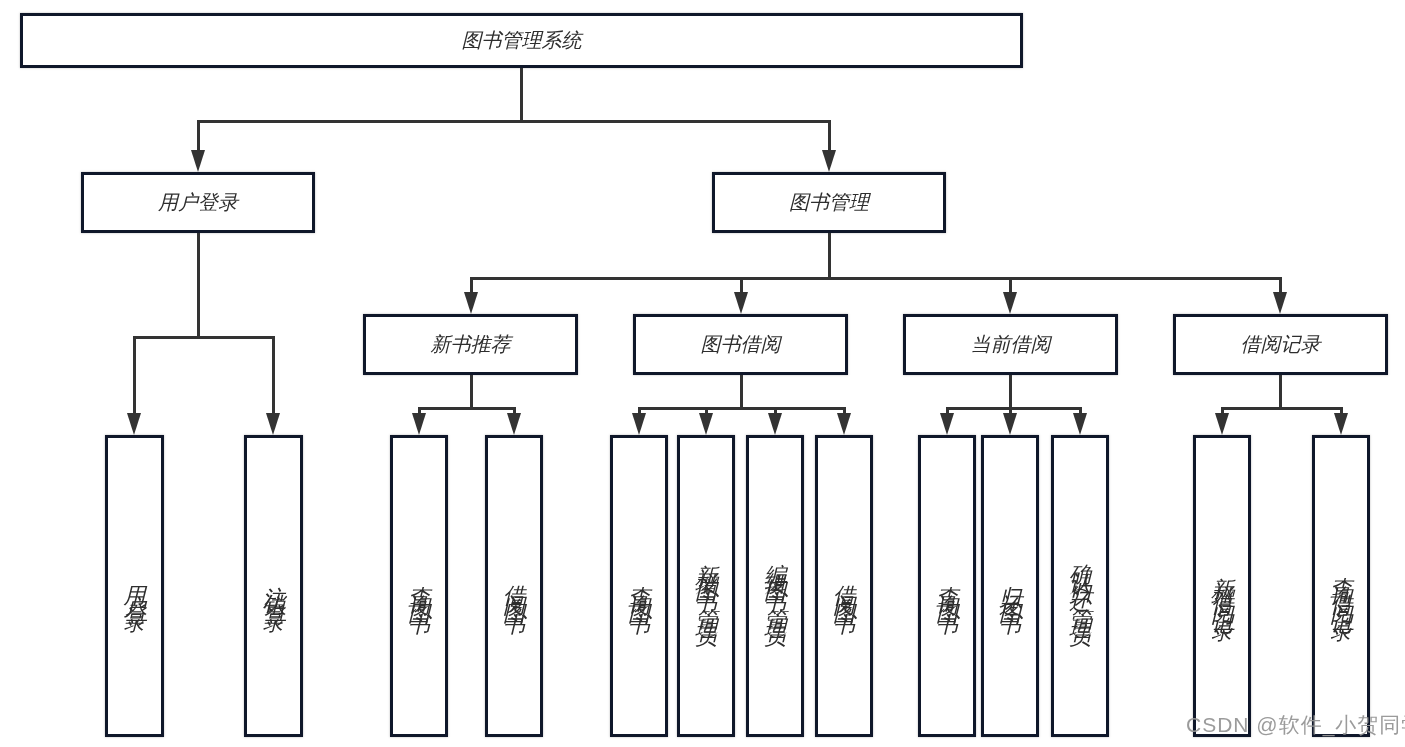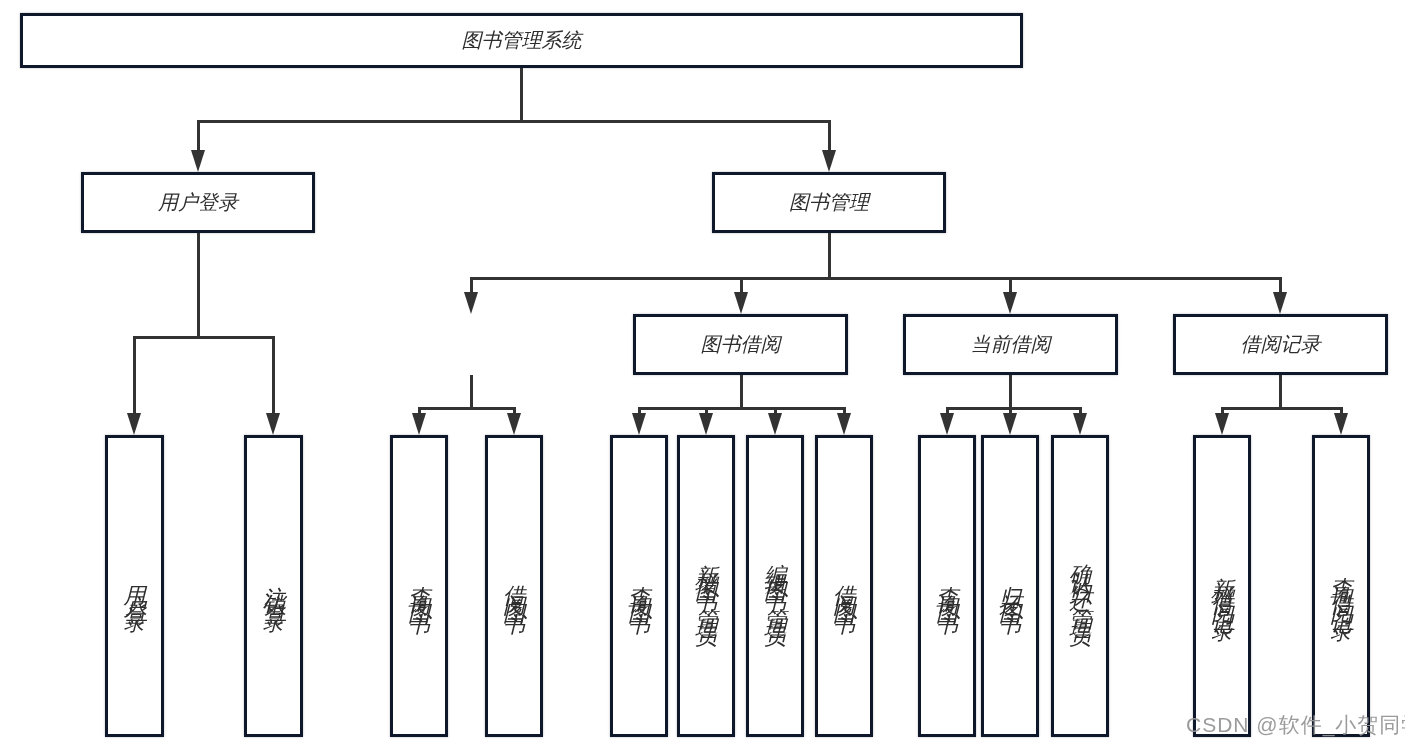--- a/index.html
+++ b/index.html
@@ -83,20 +83,23 @@
   <div class="hline" style="left:470px;top:277px;width:812px"></div>
   <div class="vline" style="left:470px;top:277px;height:17px"></div>
   <div class="arrow" style="left:464px;top:292px"></div>
   <div class="vline" style="left:740px;top:277px;height:17px"></div>
   <div class="arrow" style="left:734px;top:292px"></div>
   <div class="vline" style="left:1009px;top:277px;height:17px"></div>
   <div class="arrow" style="left:1003px;top:292px"></div>
   <div class="vline" style="left:1279px;top:277px;height:17px"></div>
   <div class="arrow" style="left:1273px;top:292px"></div>
 
+  <div class="node" style="left:363px;top:314px;width:215px;height:61px">
+    <span>新书推荐</span>
+  </div>
   <div class="node" style="left:903px;top:314px;width:215px;height:61px">
     <span>当前借阅</span>
   </div>
   <div class="node" style="left:633px;top:314px;width:215px;height:61px">
     <span>图书借阅</span>
   </div>
   <div class="node" style="left:1173px;top:314px;width:215px;height:61px">
     <span>借阅记录</span>
   </div>
 

